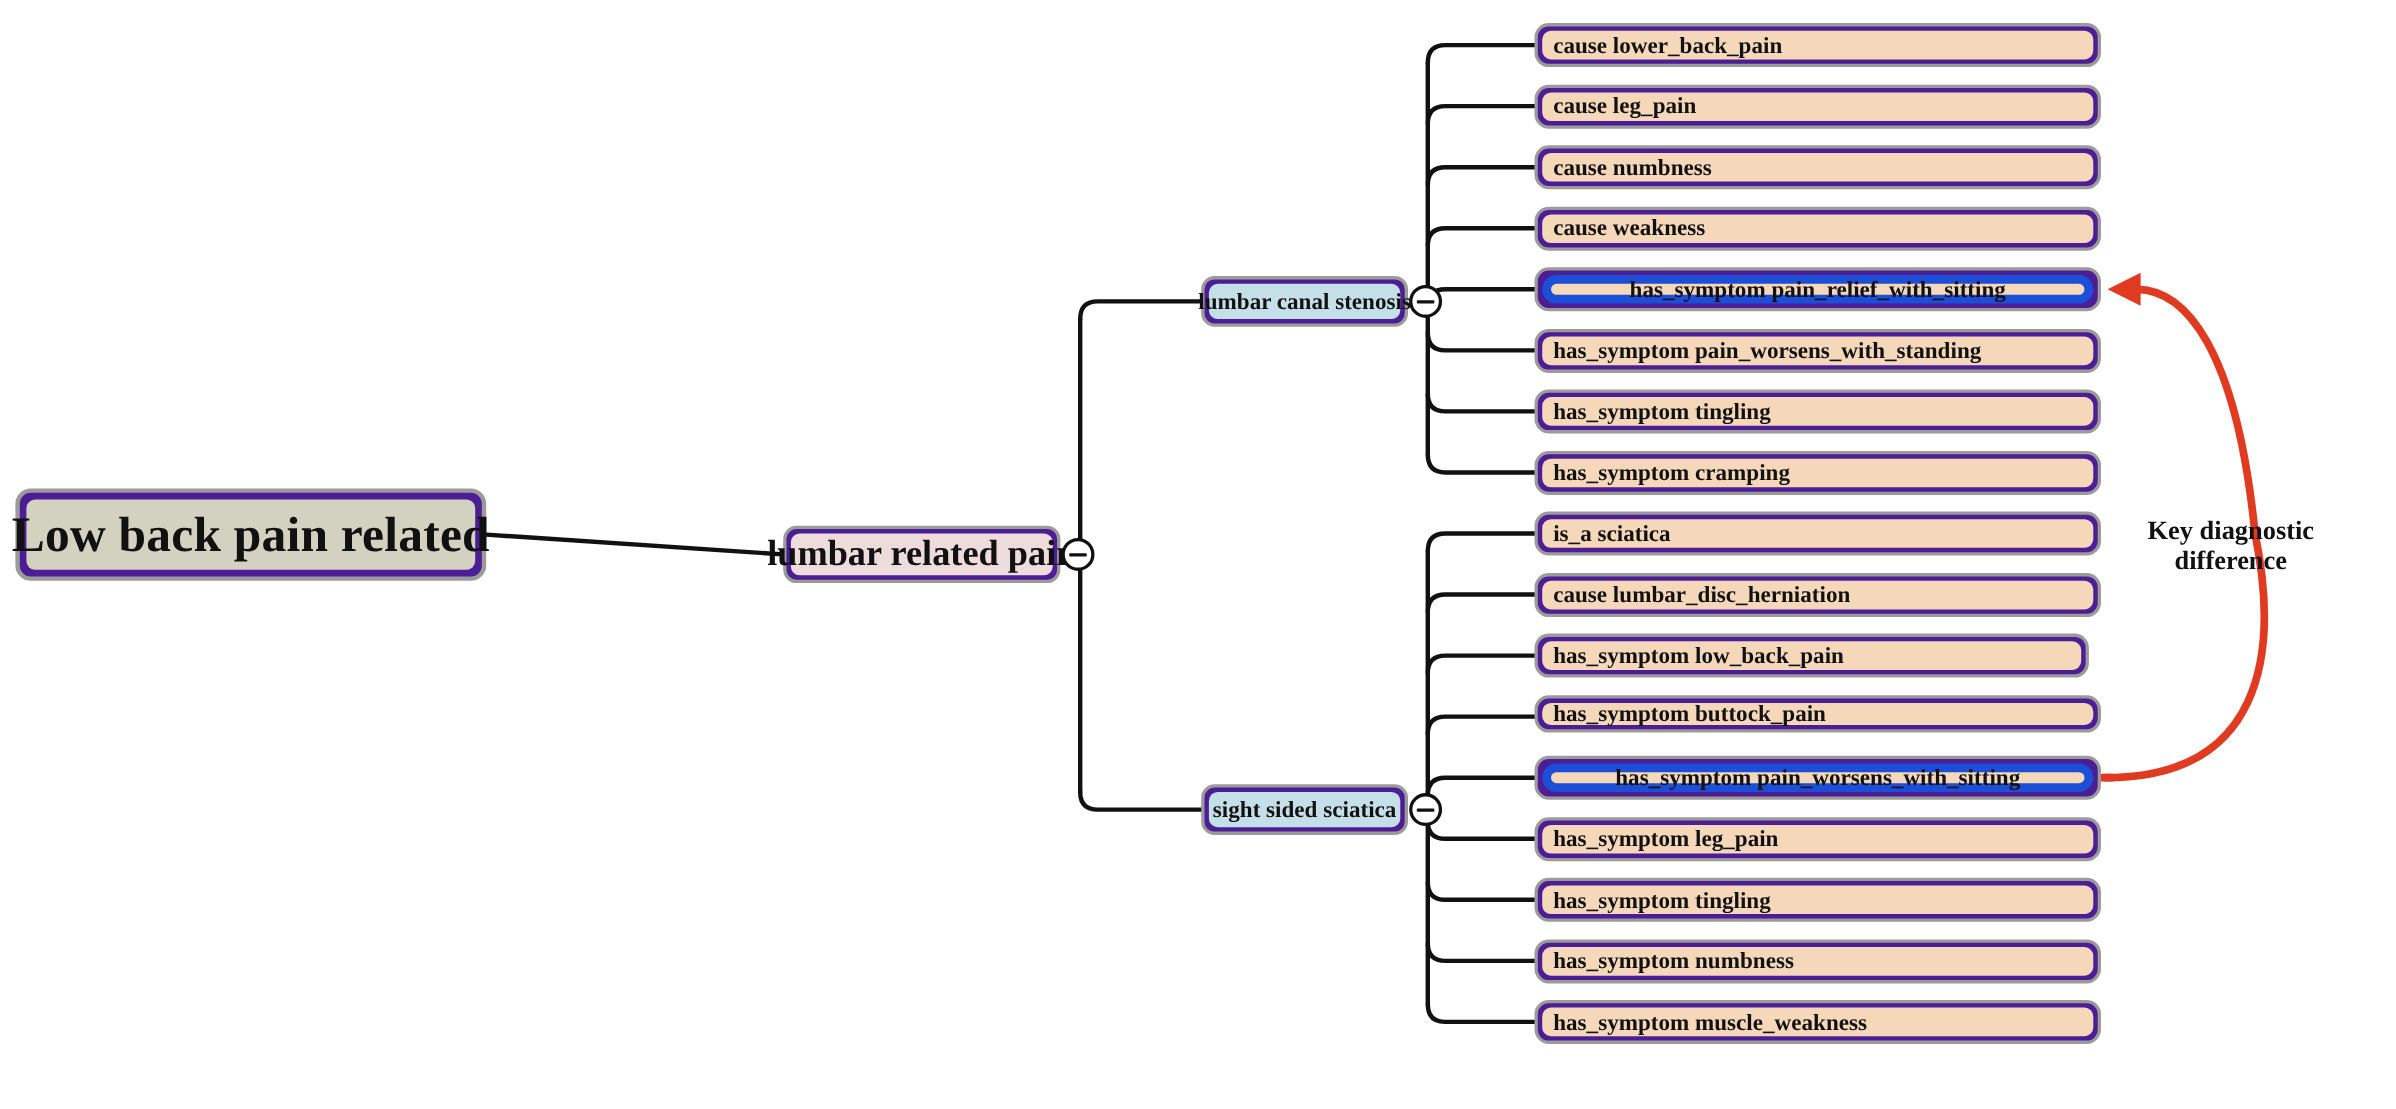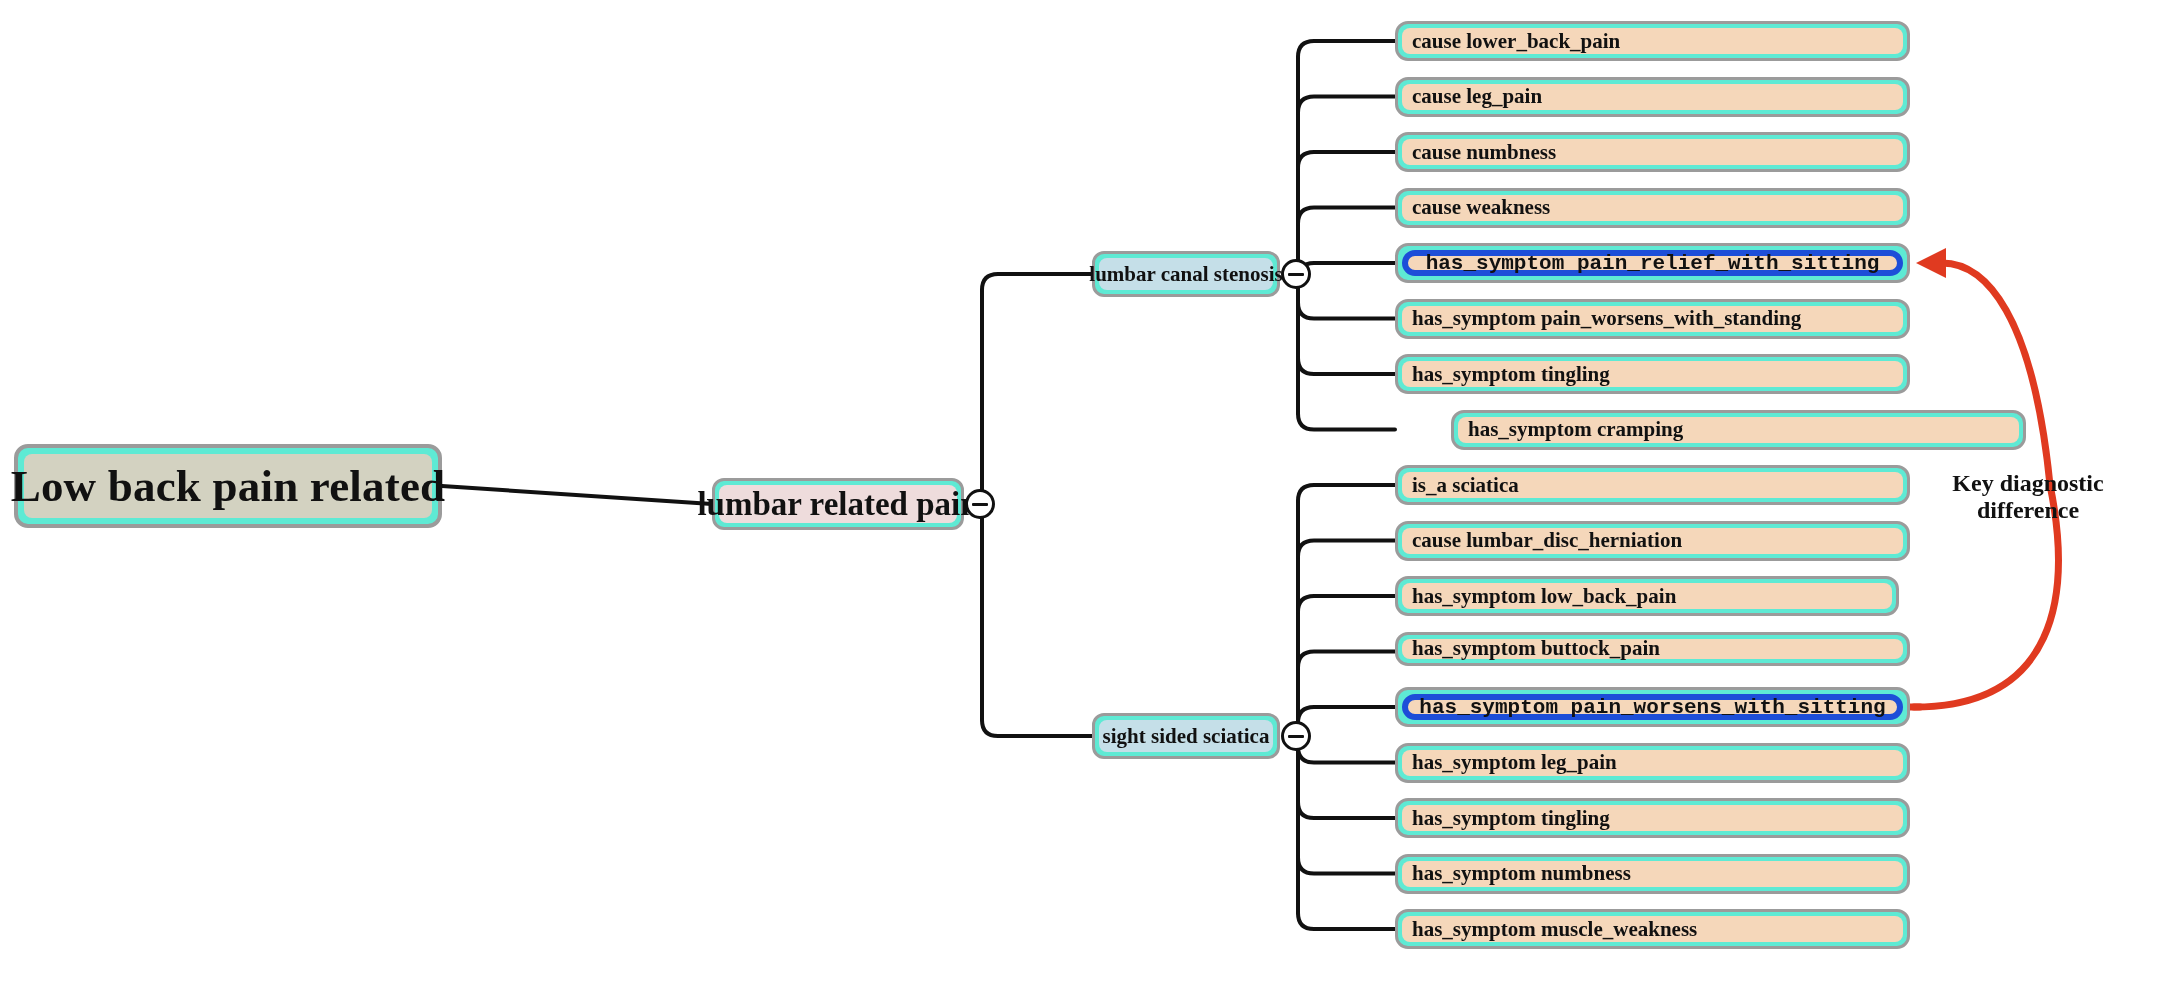--- a/index.html
+++ b/index.html
@@ -7,21 +7,21 @@
     width:2178px;height:1008px;position:relative;overflow:hidden;
     font-family:"Liberation Serif","DejaVu Serif",serif;
   }
   #canvas{position:absolute;inset:0;width:2178px;height:1008px;}
   svg.wires{position:absolute;left:0;top:0;width:2178px;height:1008px;pointer-events:none;}
 
   
   .node{
     position:absolute;box-sizing:border-box;
     border:3px solid #9b9b9b;border-radius:12px;
-    background:#5eead4;
+    background:#4c1d95;
     display:flex;align-items:center;
     padding:4px;
   }
   .node .fill{
     width:100%;height:100%;box-sizing:border-box;
     border-radius:8px;display:flex;align-items:center;
     padding:0 10px;
     font-weight:700;color:#111111;white-space:nowrap;
   }
 
@@ -36,25 +36,24 @@
   .node.l3 .fill{background:#c5dfe8;font-size:21px;justify-content:center;}
 
   
   .node.leaf{border-radius:13px;}
   .node.leaf .fill{background:#f5d7ba;font-size:21px;}
 
   
   .node.leaf.hl{}
   .node.leaf.hl .fill{
     background:#f5d7ba;
-    border:6px solid #1d4ed8;
+    border:8px solid #1d4ed8;
     border-radius:14px;
     padding:0 12px;
     justify-content:center;
-    font-family:Liberation Mono, monospace;
   }
 
   
   .toggle{
     position:absolute;width:30px;height:30px;border-radius:50%;
     background:#ffffff;border:3px solid #111111;box-sizing:border-box;
     display:flex;align-items:center;justify-content:center;
     z-index:6;
   }
   .toggle .bar{width:16px;height:3px;background:#111111;border-radius:1px;}
@@ -143,21 +142,21 @@
       </div>
       <div class="node leaf hl" style="left: 1395px; top: 243px; width: 515px; height: 40px;">
         <div class="fill">has_symptom pain_relief_with_sitting</div>
       </div>
       <div class="node leaf" style="left: 1395px; top: 298.5px; width: 515px; height: 40px;">
         <div class="fill">has_symptom pain_worsens_with_standing</div>
       </div>
       <div class="node leaf" style="left: 1395px; top: 354px; width: 515px; height: 40px;">
         <div class="fill">has_symptom tingling</div>
       </div>
-      <div class="node leaf" style="left: 1451px; top: 409.5px; width: 575px; height: 40px;">
+      <div class="node leaf" style="left: 1395px; top: 409.5px; width: 515px; height: 40px;">
         <div class="fill">has_symptom cramping</div>
       </div>
       <div class="node leaf" style="left: 1395px; top: 465px; width: 515px; height: 40px;">
         <div class="fill">is_a sciatica</div>
       </div>
       <div class="node leaf" style="left: 1395px; top: 520.5px; width: 515px; height: 40px;">
         <div class="fill">cause lumbar_disc_herniation</div>
       </div>
       <div class="node leaf" style="left: 1395px; top: 576px; width: 504px; height: 40px;">
         <div class="fill">has_symptom low_back_pain</div>

